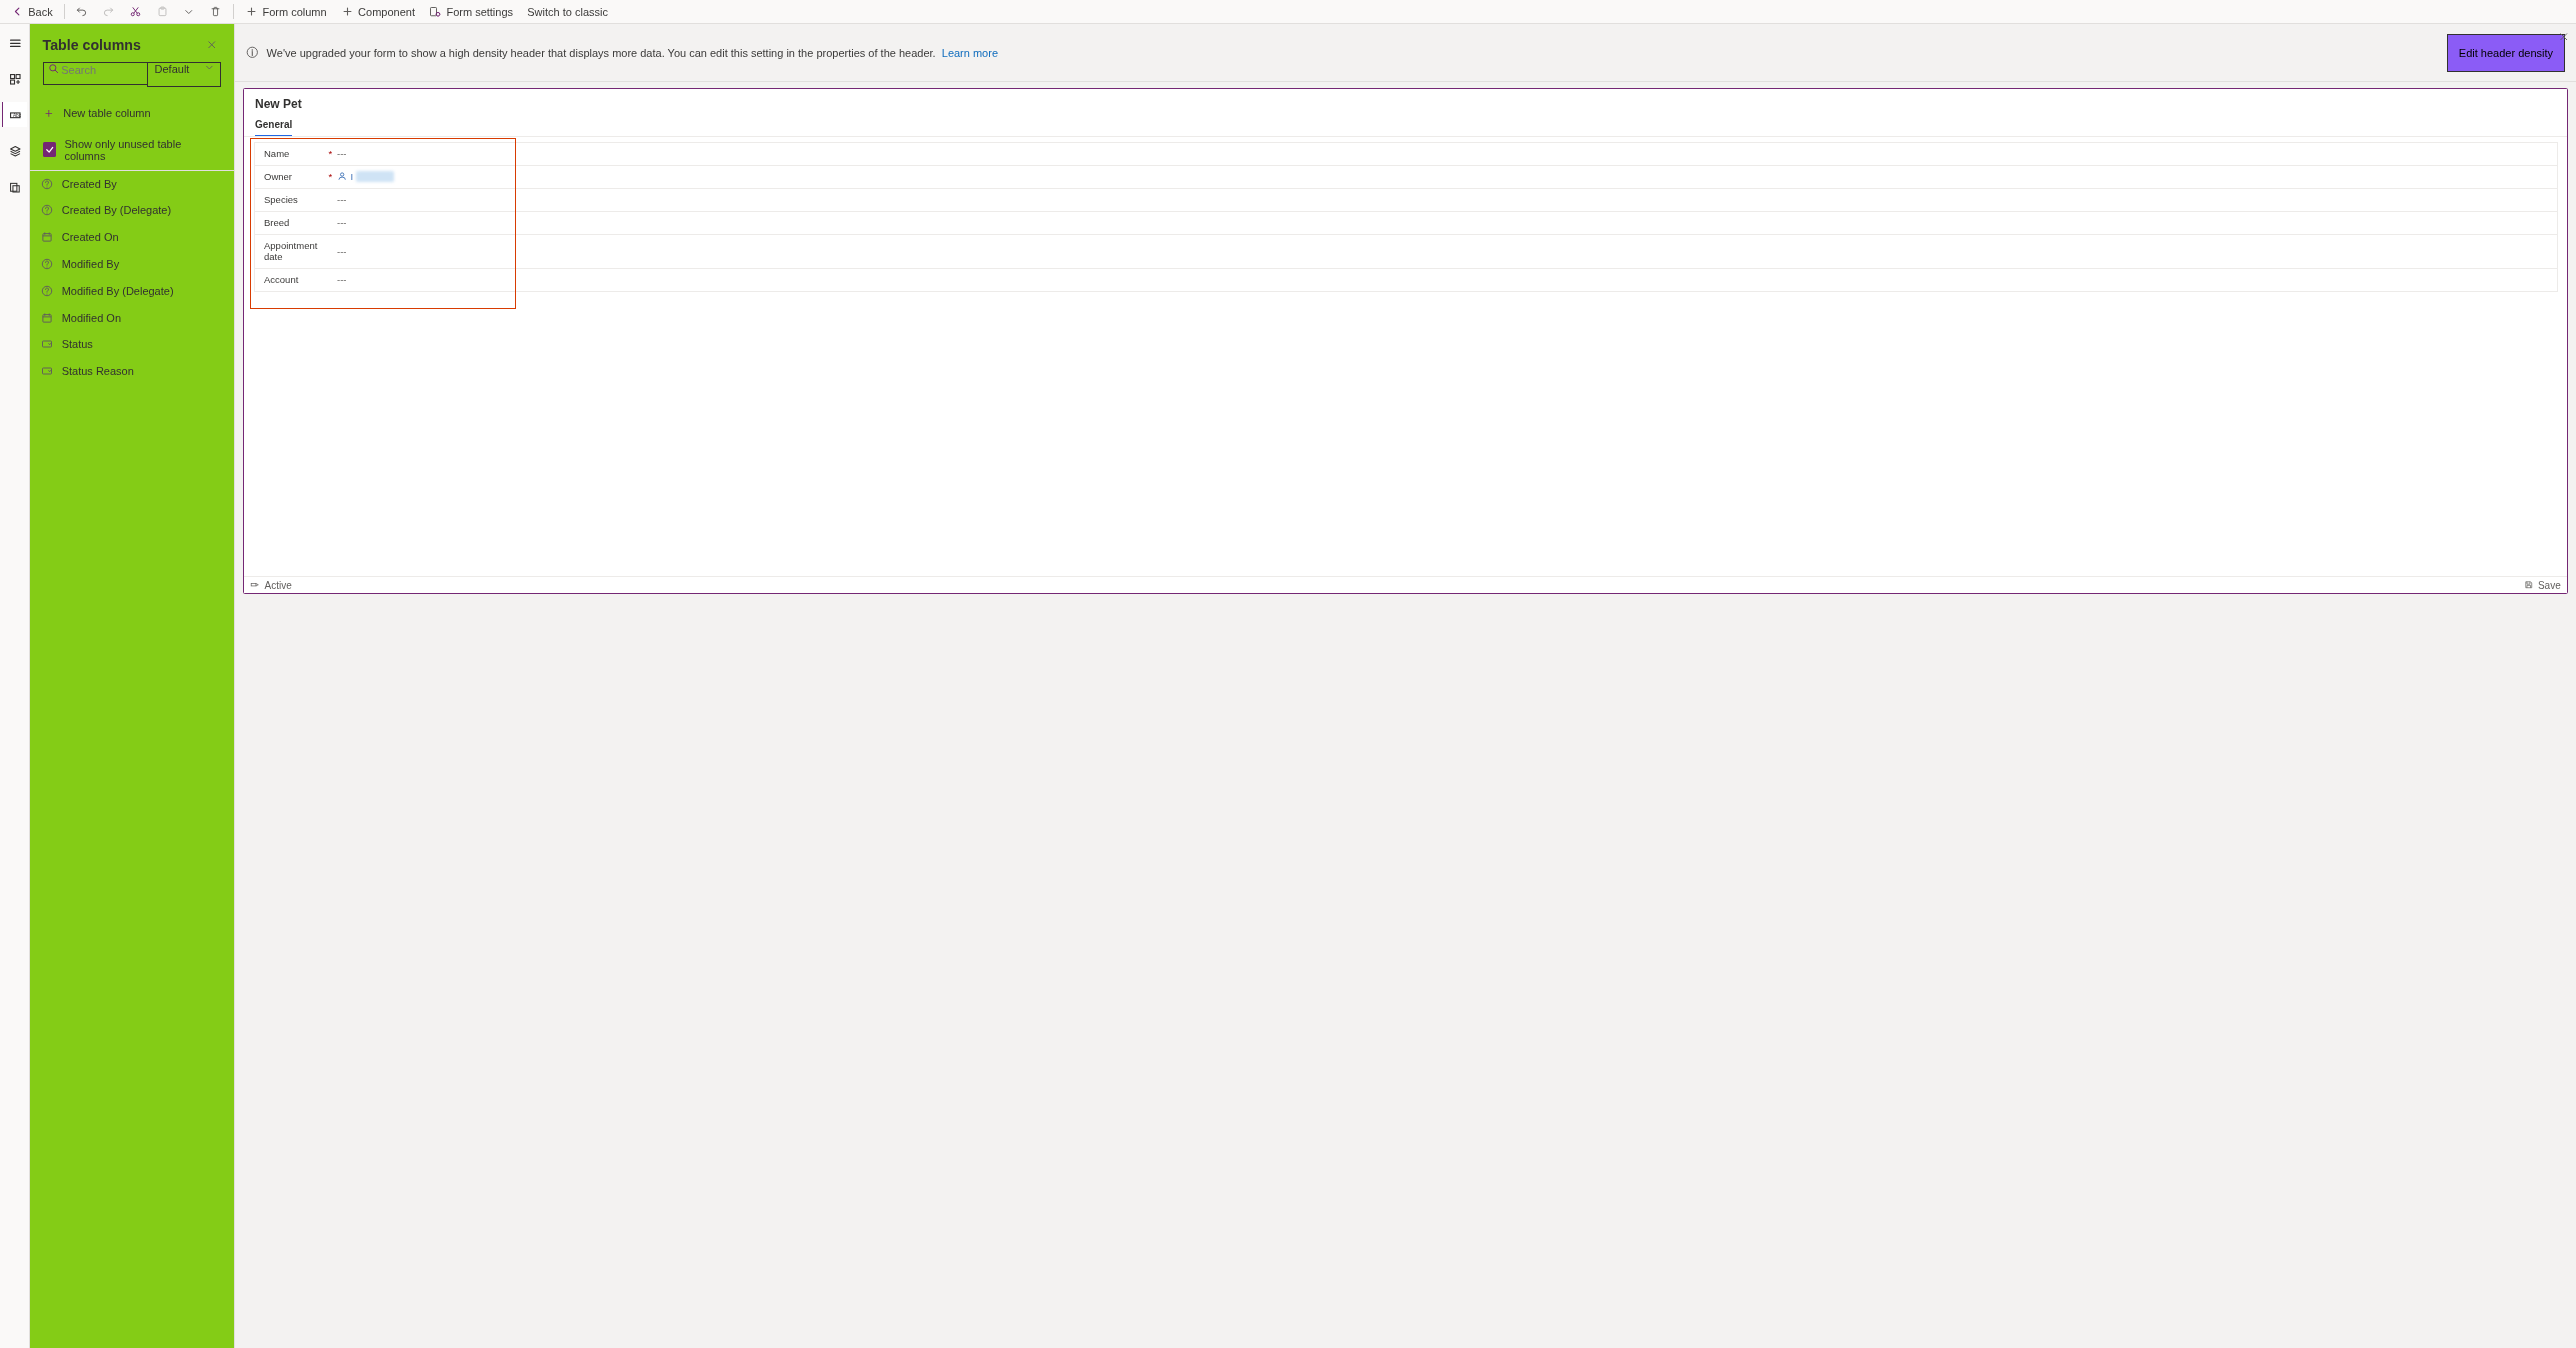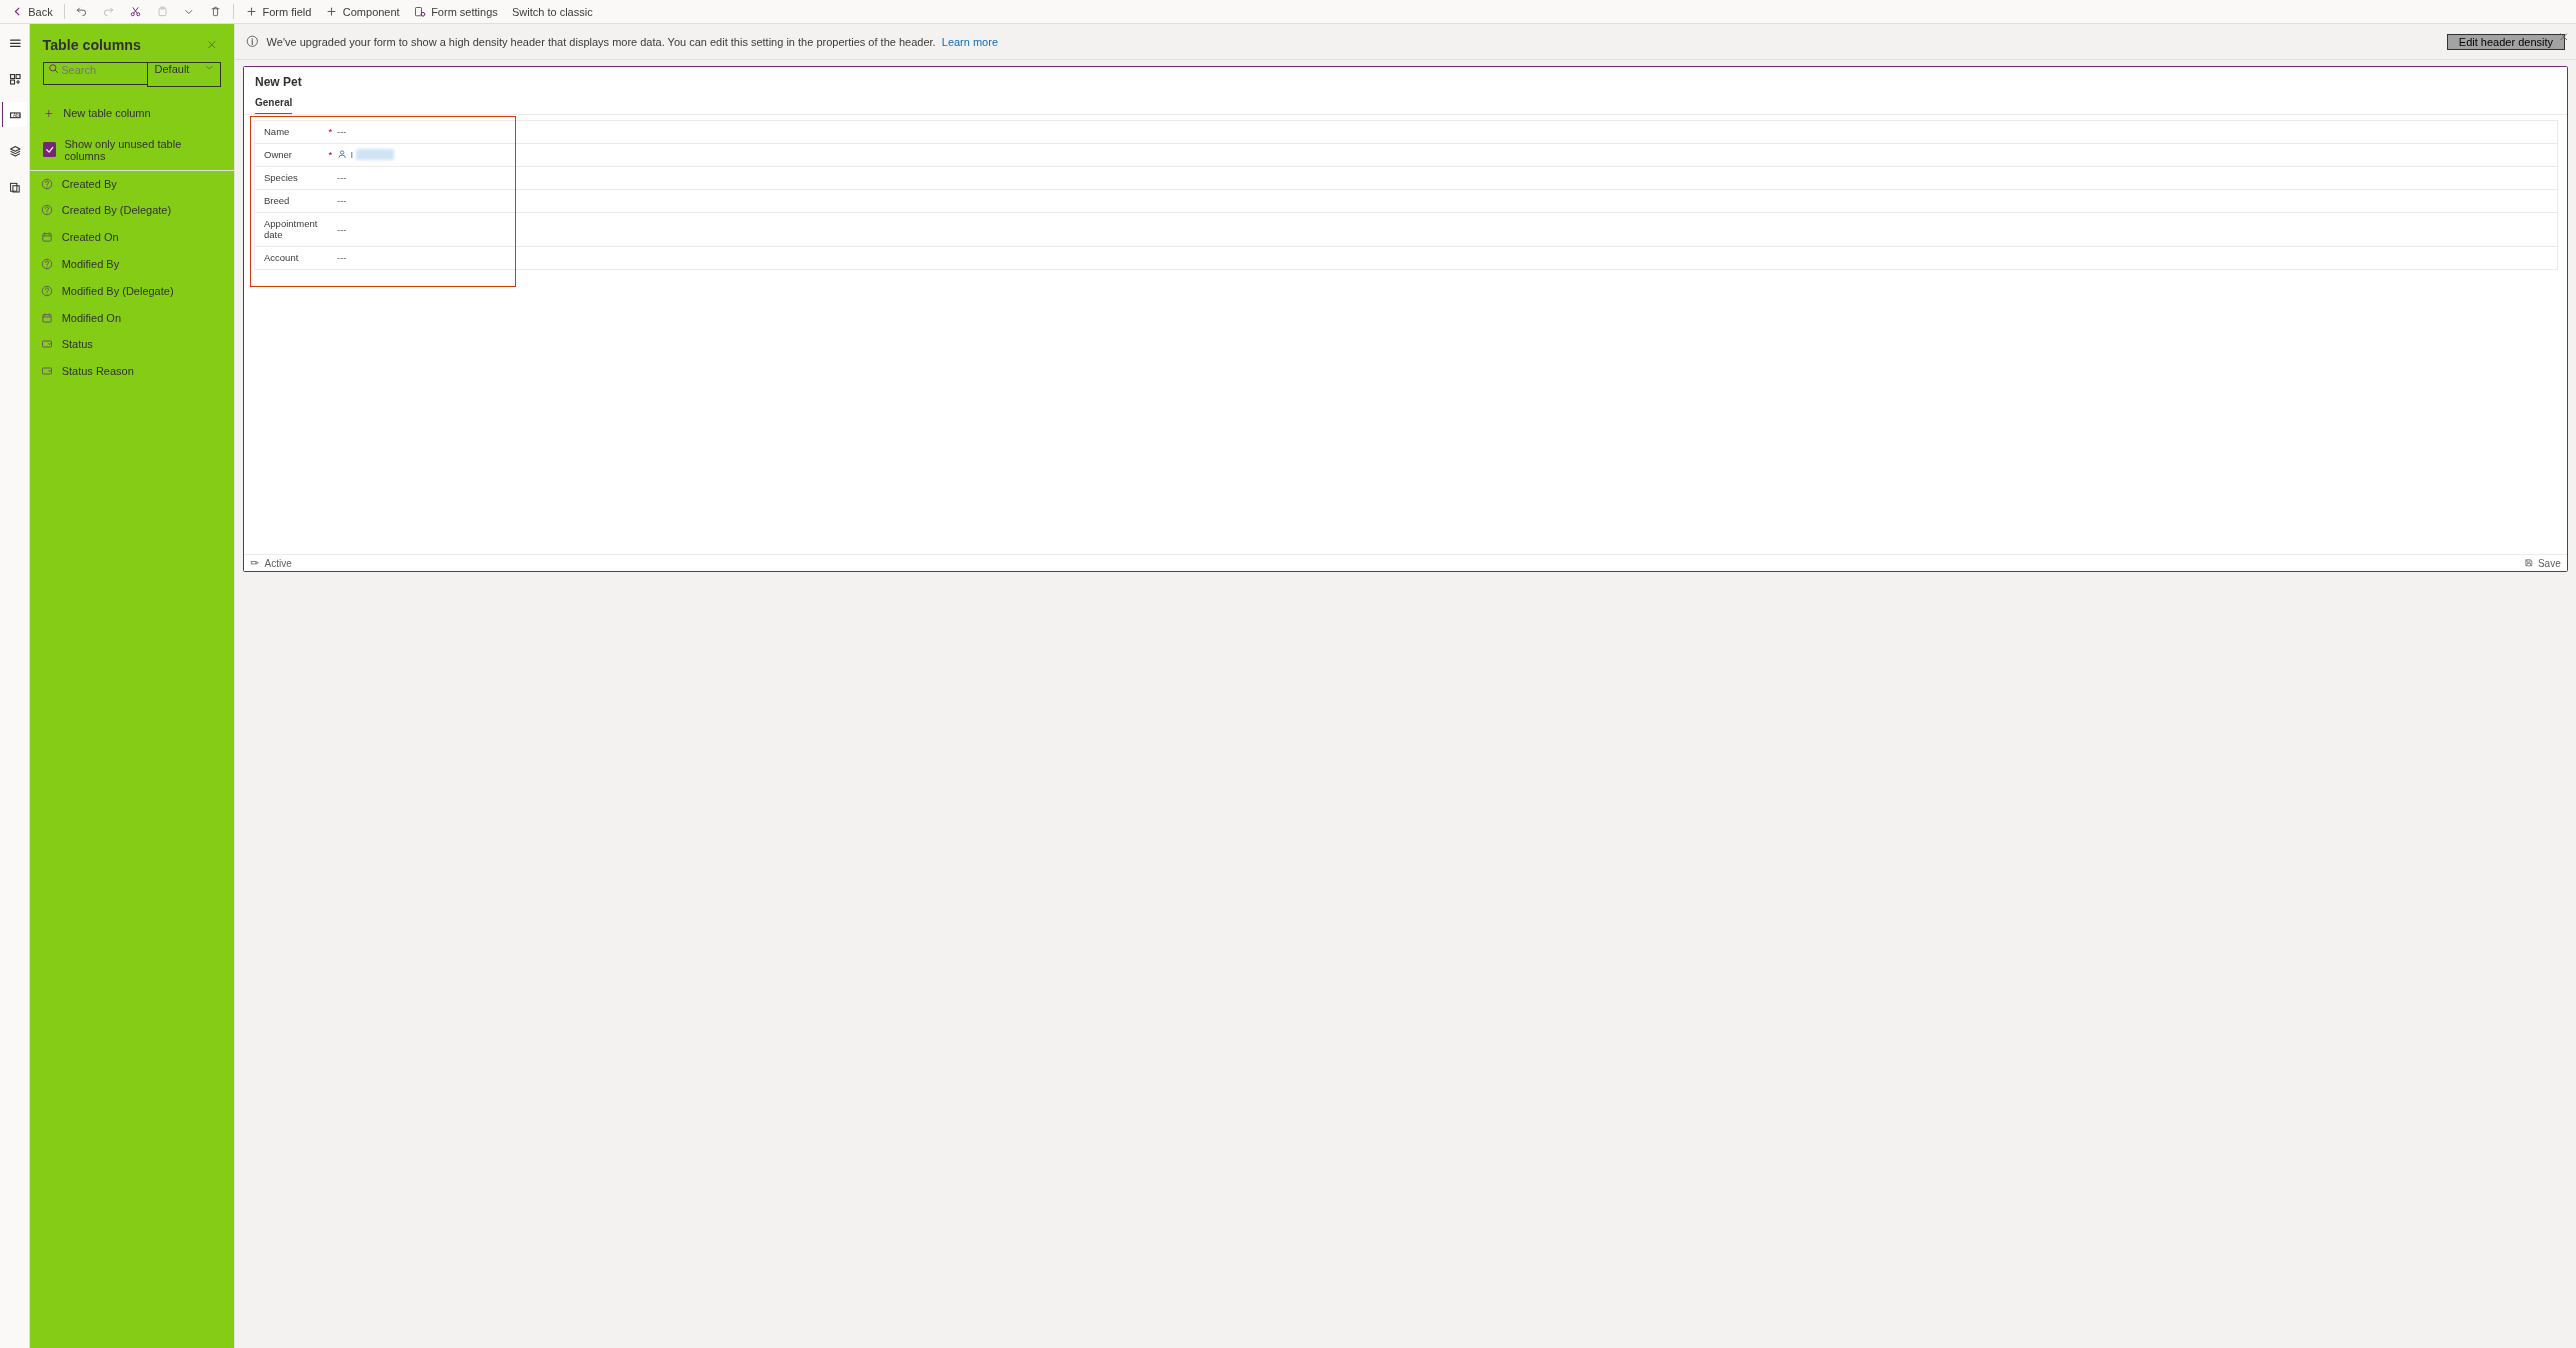--- a/index.html
+++ b/index.html
@@ -29,21 +29,21 @@
   .col-list { overflow:auto; }
   .col-item { display:flex; align-items:center; gap:8px; padding:6.3px 9.5px; cursor:grab; }
   .col-icon { width:14.2px; height:14.2px; display:inline-flex; align-items:center; justify-content:center; color:#605e5c; }
   
   .canvas-wrap { flex:1; display:flex; flex-direction:column; overflow:hidden; background:#f3f2f1; }
   .notice { background:#f3f2f1; border-bottom:0.8px solid #e1dfdd; padding:9.5px 11px; display:flex; align-items:center; gap:8px; position:relative; }
   .notice-text { color:#3b3a39; }
   .notice a { color:#0f6cbd; text-decoration:none; }
   .notice-close { position:absolute; right:8px; top:8px; cursor:pointer; color:#605e5c; }
   .notice-action { margin-left:auto; }
-  .btn-outline { border:0.8px solid #323130; background:#a3a3a3; padding:1px 11px; cursor:pointer; font-size:11px; }
+  .btn-outline { border:0.8px solid #323130; background:#8b5cf6; padding:12px 11px; cursor:pointer; font-size:11px; }
   .canvas-scroll { flex:1; overflow:auto; padding:6.3px 8px 0 8px; }
   .form-card { background:#fff; border:0.8px solid #742774; border-radius:1.6px; display:flex; flex-direction:column; min-height:506px; position:relative; }
   .form-head { padding:8px 11px 3.2px 11px; }
   .form-title { font-size:12px; font-weight:700; }
   .form-sub { font-size:8.7px; color:#605e5c; }
   .tabs { padding:0 11px; border-bottom:0.8px solid #edebe9; }
   .tab { display:inline-block; padding:4.7px 0; font-size:10px; font-weight:600; color:#323130; border-bottom:1.6px solid #2266e3; cursor:pointer; }
   .section { margin:4.7px 9.5px 9.5px 9.5px; border:0.8px solid #edebe9; position:relative; }
   .highlight { position:absolute; border:1.6px solid #d83b01; pointer-events:none; top:-4.7px; left:-4.7px; width:266px; height:171px; z-index:5;}
   .row { display:flex; align-items:center; border-bottom:0.8px solid #edebe9; padding:5.5px 9.5px; font-size:9.5px; }
@@ -115,21 +115,21 @@
         </svg>
     </span>
   </div>
   <div class="tb-sep"></div>
   <div class="tb-btn">
     <span class="tb-icon">
       <svg width="11" height="11" viewBox="0 0 16 16">
           <path d="M8 3 V13 M3 8 H13" stroke="#605e5c" stroke-width="1.6" fill="none" stroke-linecap="round"></path>
         </svg>
     </span>
-    <span>Form field</span>
+    <span>Form column</span>
   </div>
   <div class="tb-btn">
     <span class="tb-icon">
       <svg width="11" height="11" viewBox="0 0 16 16">
           <path d="M8 3 V13 M3 8 H13" stroke="#605e5c" stroke-width="1.6" fill="none" stroke-linecap="round"></path>
         </svg>
     </span>
     <span>Component</span>
   </div>
   <div class="tb-btn">

